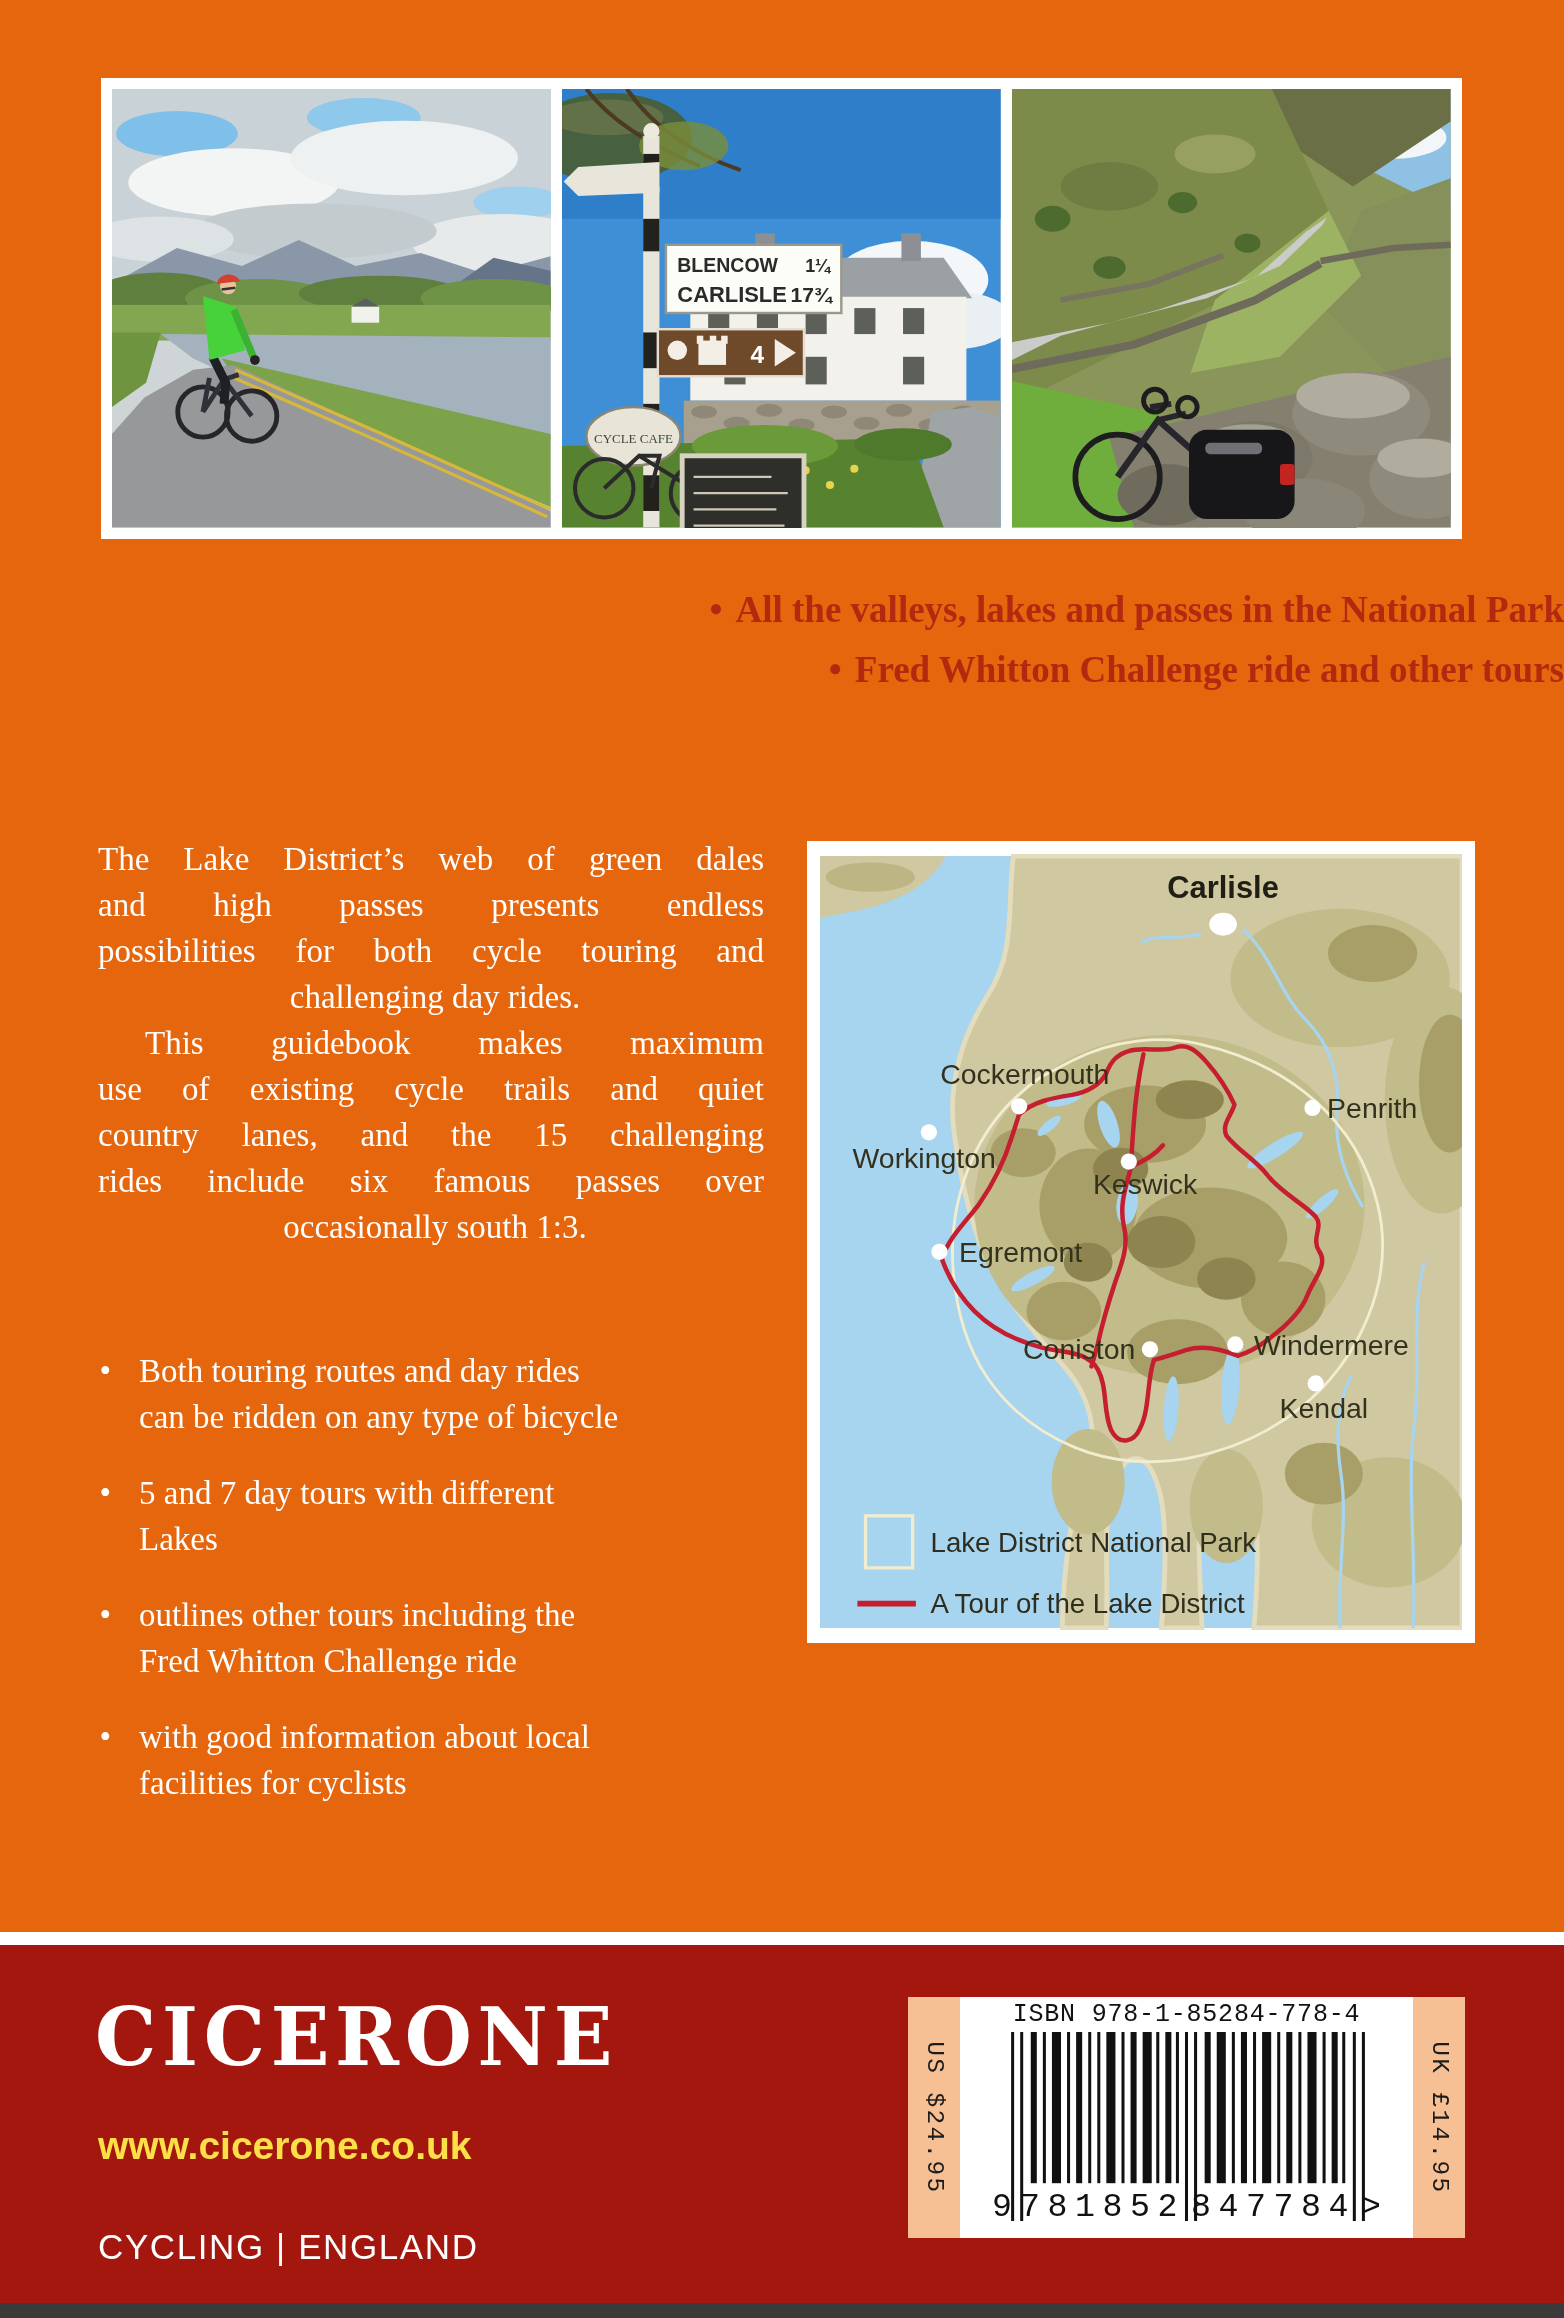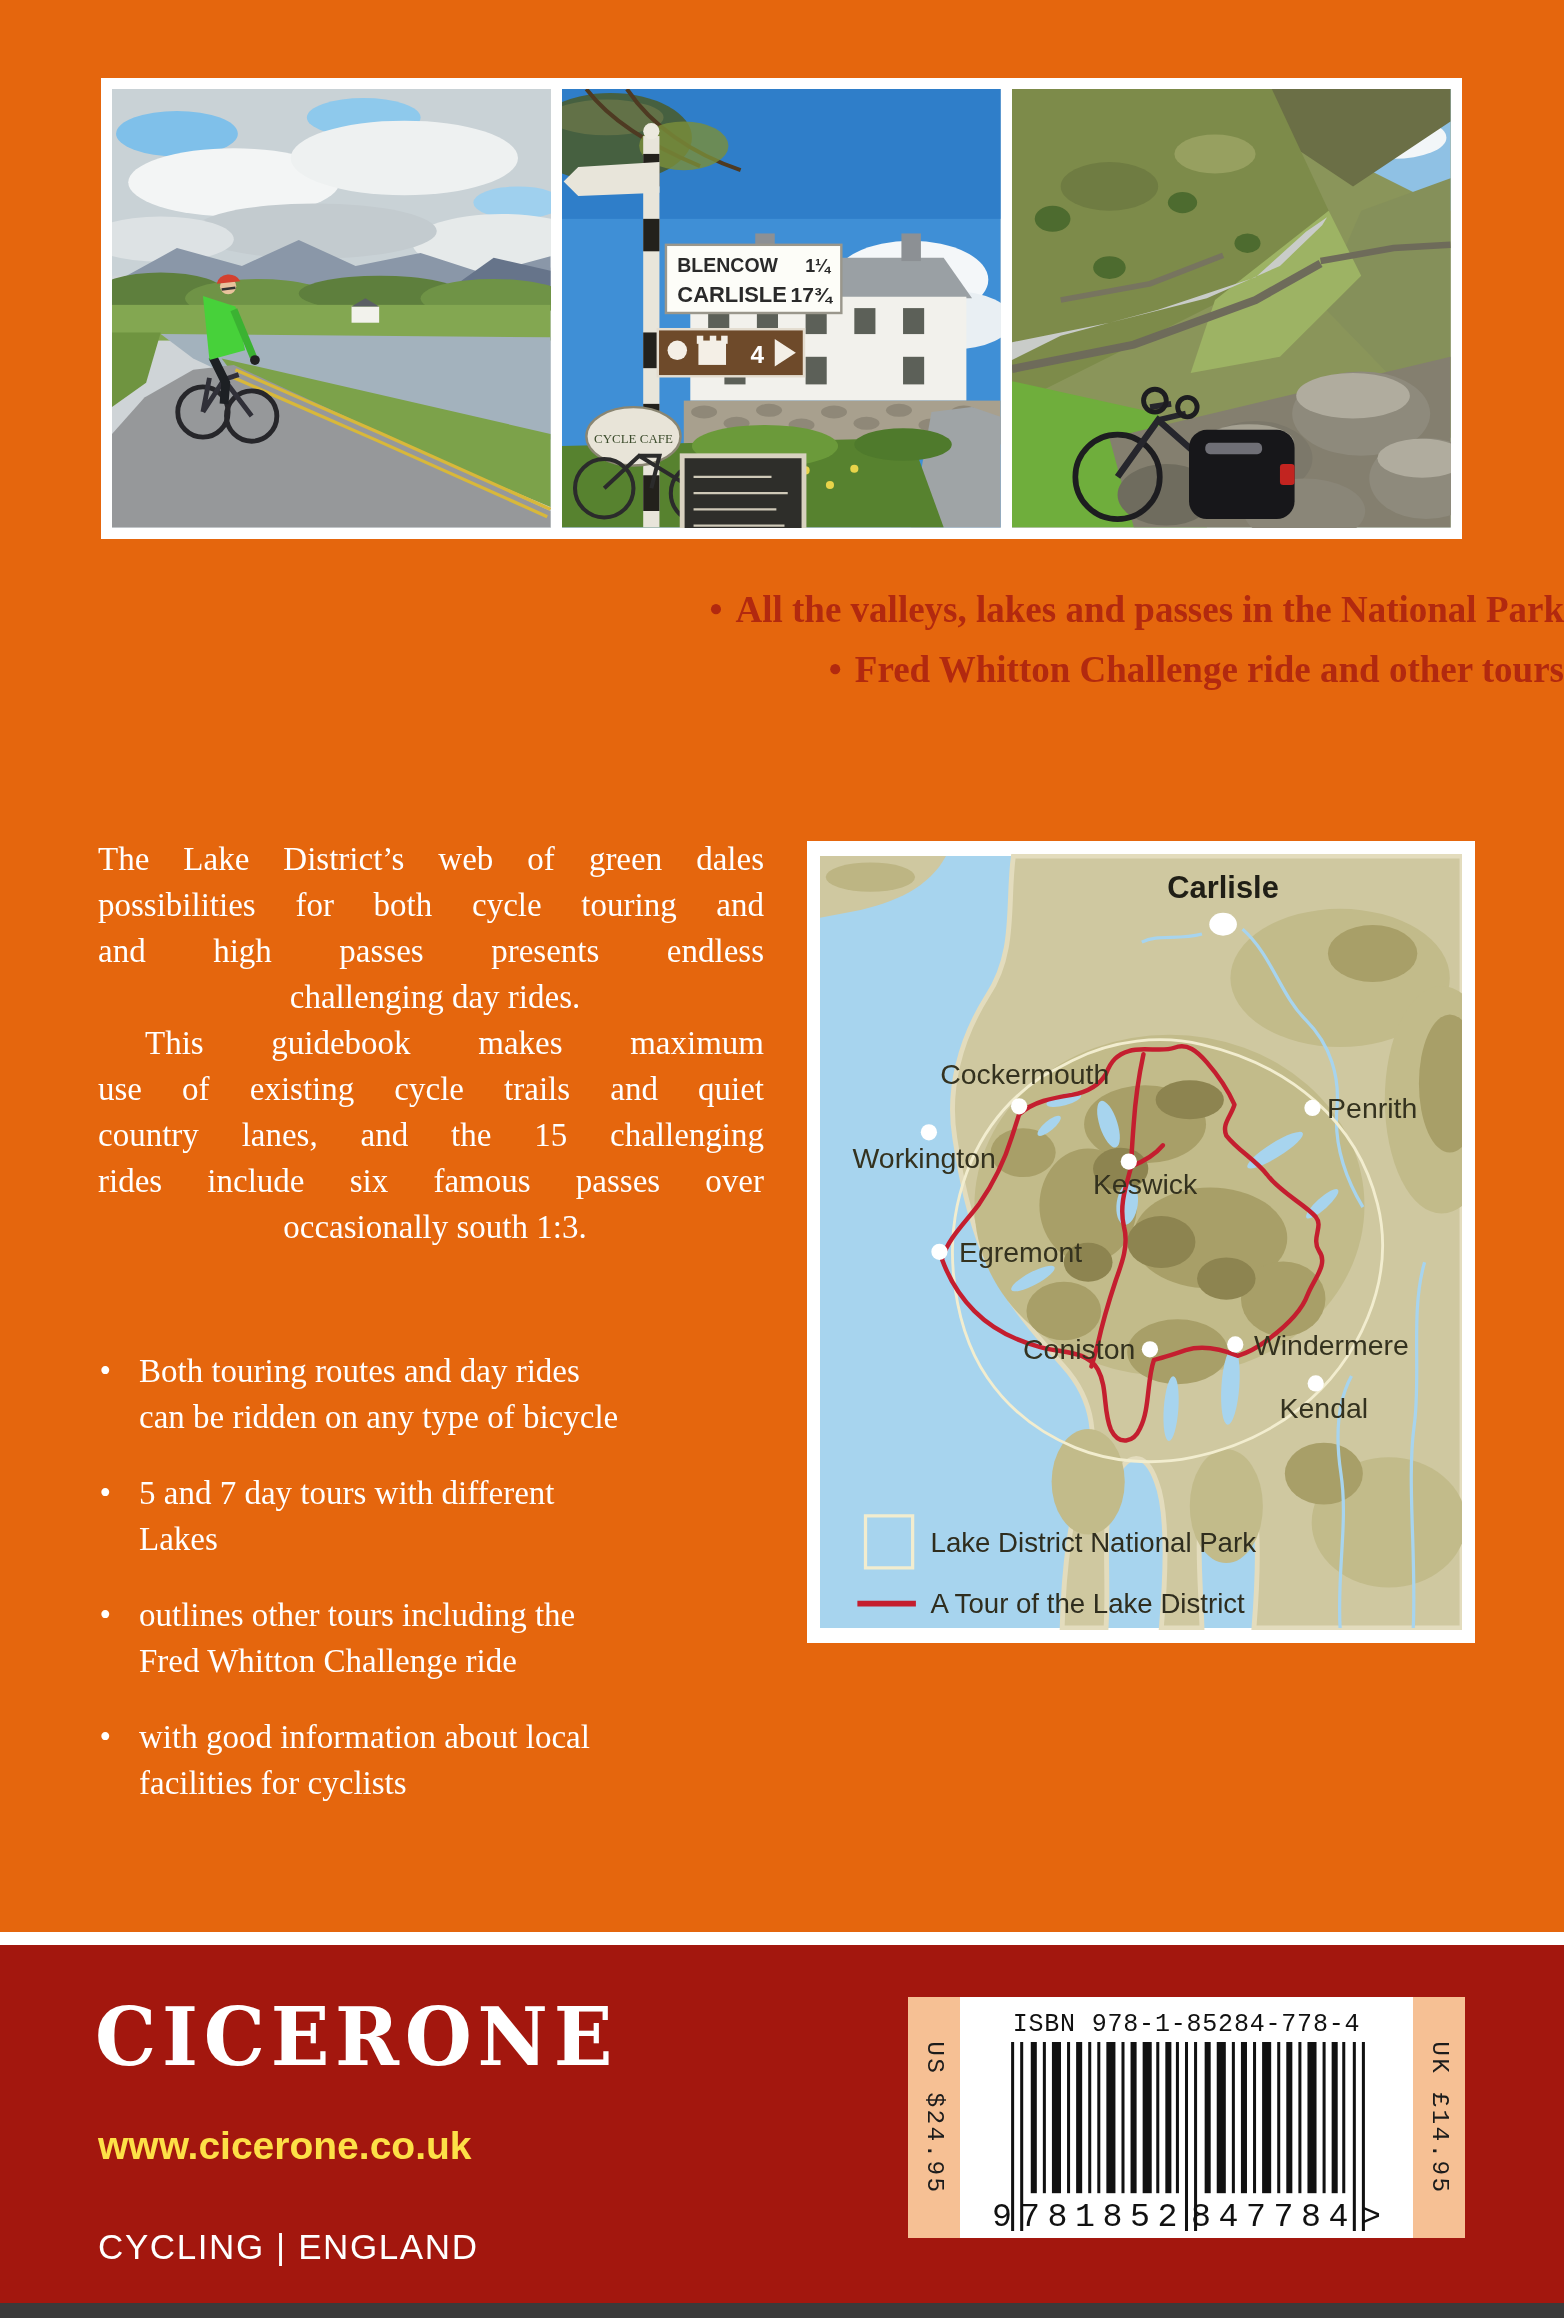--- a/index.html
+++ b/index.html
@@ -46,21 +46,21 @@
   .website{position:absolute;left:98px;top:181px;color:#fde047;font-family:"Liberation Sans",sans-serif;
            font-weight:bold;font-size:39px;line-height:1;}
   .category{position:absolute;left:98px;top:284px;color:#fff;font-family:"Liberation Sans",sans-serif;
             font-size:35px;line-height:1;letter-spacing:1.6px;}
   .barcode-block{position:absolute;left:908px;top:52px;width:557px;height:241px;display:flex;}
   .price-strip{width:52px;background:#F6C094;position:relative;}
   .vtext{position:absolute;left:50%;top:50%;transform:translate(-50%,-50%) rotate(90deg);
          white-space:nowrap;font-family:"Liberation Mono",monospace;font-size:24.4px;color:#1c1c1c;
          letter-spacing:2.4px;}
   .barcode-center{flex:1;background:#fff;display:flex;flex-direction:column;align-items:center;
-                  padding-top:13px;box-sizing:border-box;}
+                  padding-top:3px;box-sizing:border-box;}
   .isbn{font-family:"Liberation Mono",monospace;font-size:25px;color:#111;letter-spacing:0.8px;}
   .bars{width:407px;height:189px;margin-top:3.3px;}
   .bars text{font-family:"Liberation Mono",monospace;font-size:44px;fill:#111;}
 </style>
 </head>
 <body>
 
 <div class="page">
 
   <div class="photo-strip">
@@ -259,22 +259,22 @@
   </div>
 
   <div class="highlights">
     <div class="hl-line"><span class="hl-bullet">•</span><span>All the valleys, lakes and passes in the National Park</span></div>
     <div class="hl-line"><span class="hl-bullet">•</span><span>Fred Whitton Challenge ride and other tours</span></div>
   </div>
 
   <div class="intro">
     <div class="para">
       <div class="jline">The Lake District’s web of green dales</div>
+      <div class="jline">and high passes presents endless</div>
       <div class="jline">possibilities for both cycle touring and</div>
-      <div class="jline">and high passes presents endless</div>
       <div class="lline">challenging day rides.</div>
     </div>
     <div class="para">
       <div class="jline indent">This guidebook makes maximum</div>
       <div class="jline">use of existing cycle trails and quiet</div>
       <div class="jline">country lanes, and the 15 challenging</div>
       <div class="jline">rides include six famous passes over</div>
       <div class="lline">occasionally south 1:3.</div>
     </div>
   </div>

